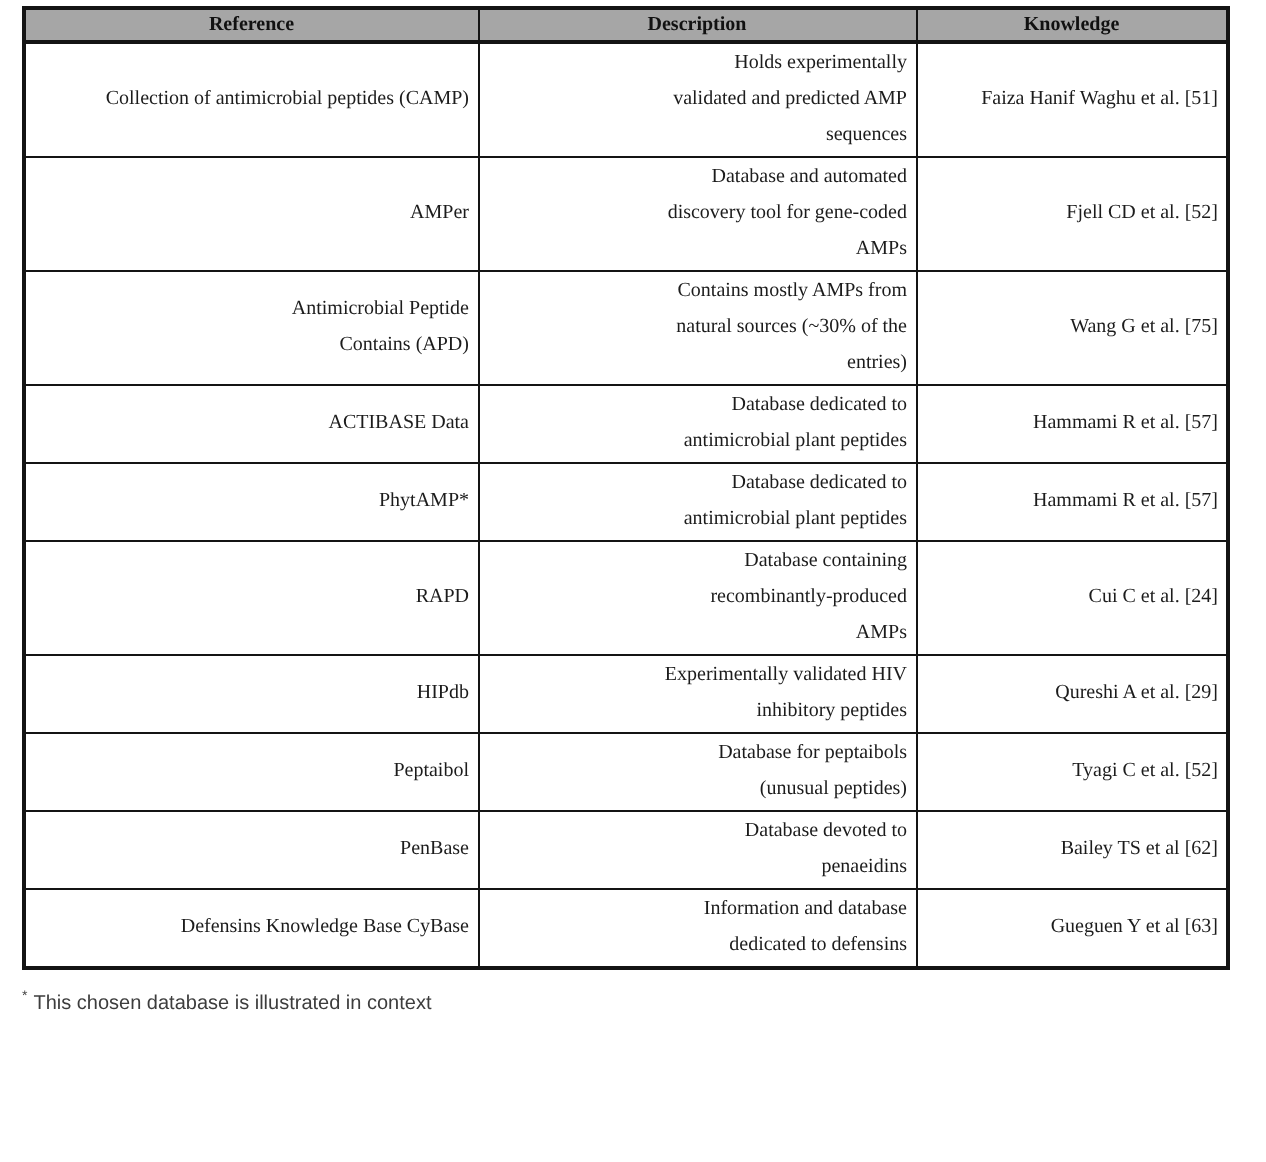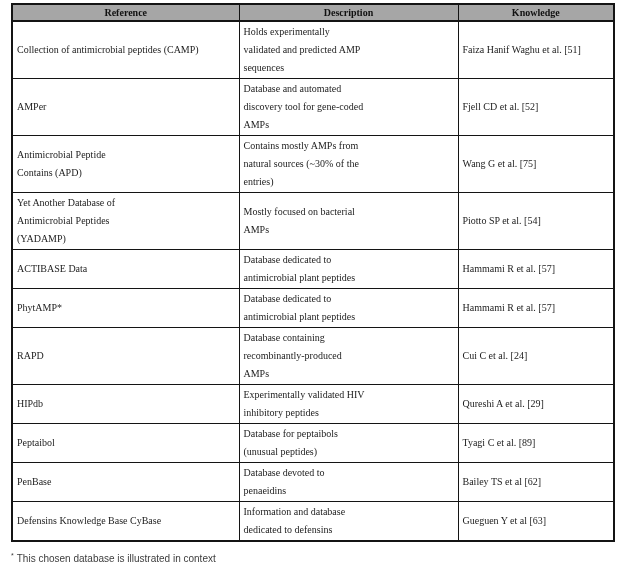--- a/index.html
+++ b/index.html
@@ -38,21 +38,21 @@
     font-size: 10px;
     font-weight: bold;
     text-align: center;
     padding: 1px 2px;
     line-height: 13px;
     color: #111;
   }
   tbody td {
     border: 1px solid var(--border);
     font-size: 10px;
-    text-align: left;
+    text-align: right;
     vertical-align: middle;
     padding: 1px 4px;
   }
   tbody td .line { line-height: 18px; }
 
   .footnote {
     margin: 8px 0 0 0;
     font-family: "Liberation Sans", sans-serif;
     font-size: 10px;
     color: var(--footnote_text);
@@ -117,34 +117,20 @@
     <td>
             <div class="line">Contains mostly AMPs from</div>
             <div class="line">natural sources (~30% of the</div>
             <div class="line">entries)</div>
           </td>
     <td>
             <div class="line">Wang G et al. [75]</div>
           </td>
   </tr>
 
-  <tr>
-    <td>
-            <div class="line">Yet Another Database of</div>
-            <div class="line">Antimicrobial Peptides</div>
-            <div class="line">(YADAMP)</div>
-          </td>
-    <td>
-            <div class="line">Mostly focused on bacterial</div>
-            <div class="line">AMPs</div>
-          </td>
-    <td>
-            <div class="line">Piotto SP et al. [54]</div>
-          </td>
-  </tr>
 
   <tr>
     <td>
             <div class="line">ACTIBASE Data</div>
           </td>
     <td>
             <div class="line">Database dedicated to</div>
             <div class="line">antimicrobial plant peptides</div>
           </td>
     <td>
@@ -195,21 +181,21 @@
 
   <tr>
     <td>
             <div class="line">Peptaibol</div>
           </td>
     <td>
             <div class="line">Database for peptaibols</div>
             <div class="line">(unusual peptides)</div>
           </td>
     <td>
-            <div class="line">Tyagi C et al. [89]</div>
+            <div class="line">Tyagi C et al. [52]</div>
           </td>
   </tr>
 
   <tr>
     <td>
             <div class="line">PenBase</div>
           </td>
     <td>
             <div class="line">Database devoted to</div>
             <div class="line">penaeidins</div>

